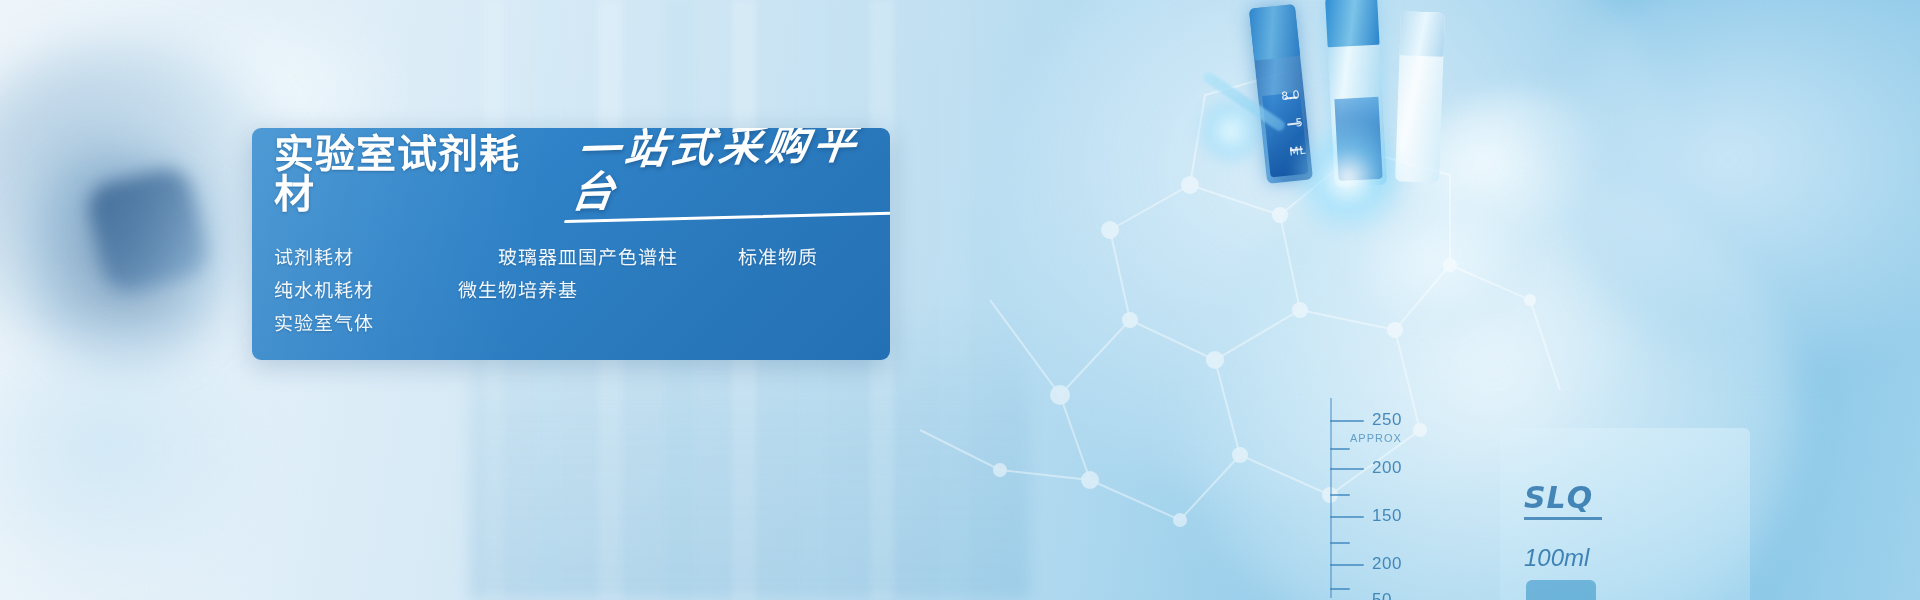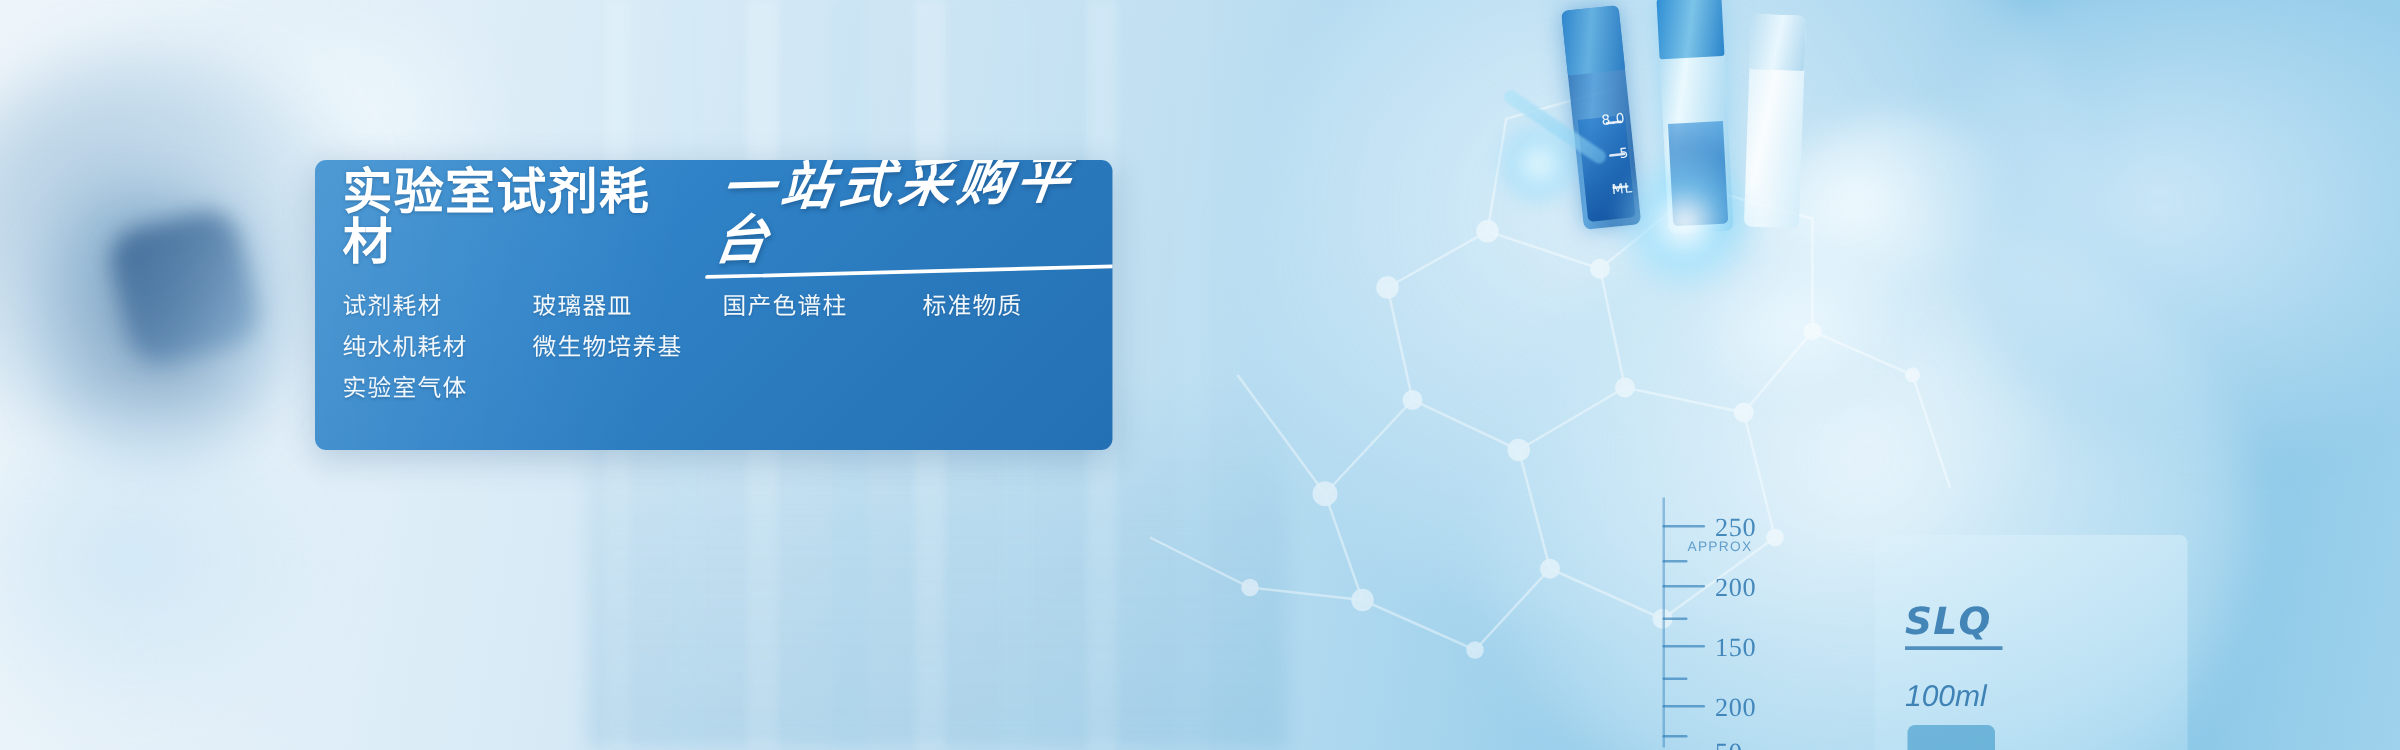--- a/index.html
+++ b/index.html
@@ -112,22 +112,22 @@
     border-radius:4px 4px 14px 14px;}
   .beaker .logo{position:absolute;left:34px;top:36px;color:rgba(40,120,180,.62);font-size:20px;letter-spacing:2px;}
   .beaker .code{position:absolute;left:34px;top:84px;color:rgba(35,110,170,.72);font-size:19px;letter-spacing:2px;
     font-family:"DejaVu Sans Mono",monospace;}
   .beaker .patch{position:absolute;left:52px;top:128px;width:56px;height:66px;border-radius:12px;
     background:rgba(68,158,205,.55);}
   .beaker .ml{position:absolute;left:40px;top:200px;color:rgba(35,110,170,.7);font-size:17px;}
 
   .scale{position:absolute;left:1330px;top:390px;width:96px;height:210px;}
   .scale .grad{position:absolute;left:0;height:2px;background:rgba(40,120,180,.62);border-radius:1px;}
-  .scale .num{position:absolute;color:rgba(35,112,172,.8);font-size:21px;letter-spacing:.5px;
-    font-family:Liberation Serif, serif;}
+  .scale .num{position:absolute;color:rgba(35,112,172,.8);font-size:17px;letter-spacing:.5px;
+    font-family:Liberation Sans, sans-serif;}
   .scale .approx{position:absolute;color:rgba(40,118,178,.66);font-size:11px;letter-spacing:1px;}
   .scale .vline{position:absolute;left:0;top:8px;width:2px;height:200px;background:rgba(45,125,185,.42);}
 
   
   .bottle2{position:absolute;left:1500px;top:428px;width:250px;height:172px;
     background:linear-gradient(175deg,rgba(220,241,251,.55),rgba(190,228,246,.45));
     border-radius:6px 6px 0 0;font-style:italic;}
   .bottle2 .brand{position:absolute;left:24px;top:52px;color:rgba(30,105,165,.78);font-size:30px;
     letter-spacing:1px;font-weight:bold;font-family:"DejaVu Sans",sans-serif;}
   .bottle2 .brand u{display:block;width:78px;height:3px;background:rgba(30,105,165,.7);margin-top:2px;}
@@ -160,30 +160,30 @@
     font-family:"DejaVu Serif",serif;font-weight:bold;font-style:italic;
     letter-spacing:5px;transform:skewX(-9deg) rotate(-1.5deg);
     text-shadow:1px 2px 4px rgba(12,52,92,.38);
     padding:0 4px 4px 6px;
   }
   .headline .h-script::after{
     content:"";position:absolute;left:2px;right:-8px;bottom:-5px;height:3px;
     background:#ffffff;border-radius:2px;
   }
 
-  .cat-list{margin-top:22px;}
+  .cat-list{margin-top:34px;}
   .cat-row{display:flex;margin-bottom:14px;}
   .cat-item{
     color:#f2f8fc;font-size:19px;letter-spacing:1px;line-height:1;
     font-family:"DejaVu Sans","Liberation Sans",sans-serif;
     text-shadow:0 1px 2px rgba(12,52,92,.3);
     white-space:nowrap;
   }
   .c1{width:152px;}
-  .c2{width:152px;}
+  .c2{width:152px;text-align:right;}
   .c3{width:160px;}
   .c4{width:140px;}
   .wide{width:auto;}
 </style>
 </head>
 <body>
 
 <div class="banner">
 
   <div class="layer blob-e"></div>

